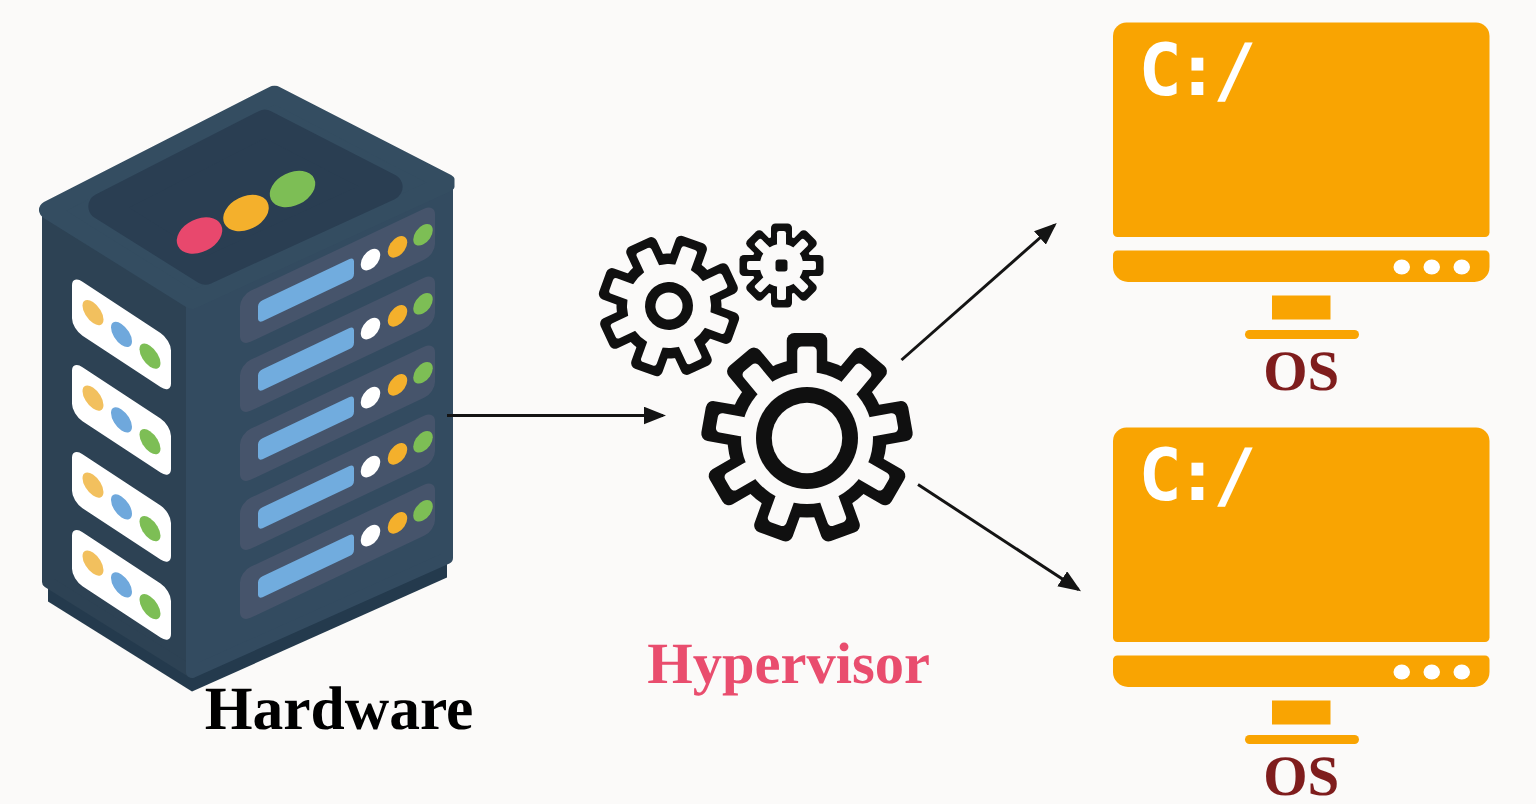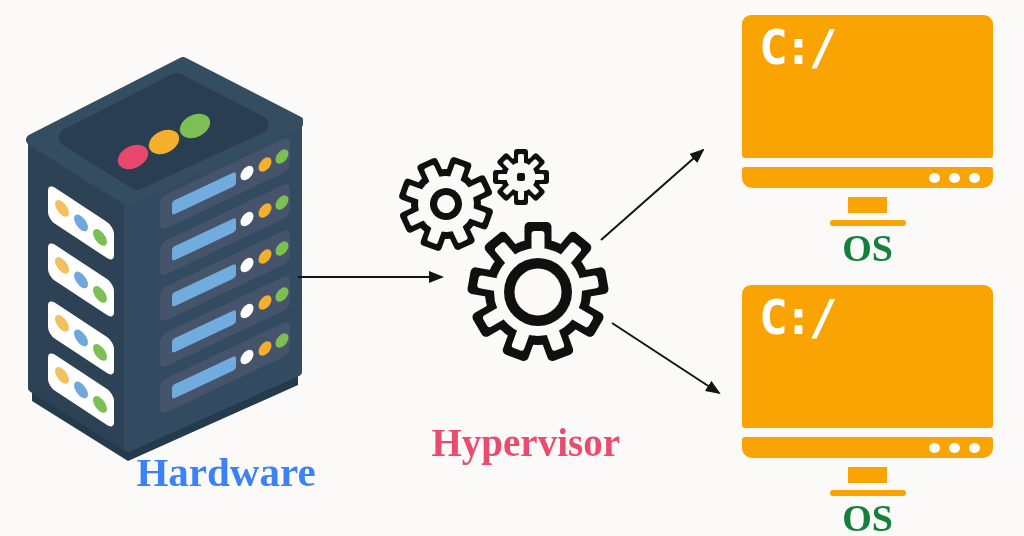--- a/index.html
+++ b/index.html
@@ -6,21 +6,21 @@
   #canvas{
     position:relative;width:1024px;height:536px;overflow:hidden;
     background:#fbfaf9;font-family:"Liberation Serif",serif;
   }
   .abs{position:absolute;}
   
   .node-label{
     font-weight:700;text-align:center;line-height:1;
     letter-spacing:0px;
   }
-  #hardware-label{left:120px;top:452px;width:212px;font-size:41px;color:#3b82f6;}
+  #hardware-label{left:120px;top:452px;width:212px;font-size:41px;color:#000000;}
   #hypervisor-label{left:405px;top:423px;width:215px;font-size:39px;color:#e94d6e;text-align:right;}
   
   .vm{width:251px;}
   #vm1{left:742px;top:15px;}
   #vm2{left:742px;top:285px;}
   .vm-screen{
     width:251px;height:143px;background:#f9a402;
     border-radius:9px 9px 3px 3px;position:relative;
   }
   .vm-screen-text{
@@ -31,21 +31,21 @@
   .vm-bar{
     width:251px;height:21px;background:#f9a402;margin-top:9px;
     border-radius:3px 3px 10px 10px;
     display:flex;align-items:center;justify-content:flex-end;
     gap:9px;padding-right:13px;box-sizing:border-box;
   }
   .vm-dot{width:11px;height:10px;border-radius:50%;background:#ffffff;}
   .vm-stand{width:39px;height:16px;background:#f9a402;margin:9px auto 0;}
   .vm-base{width:76px;height:6px;background:#f9a402;border-radius:3px;margin:7px auto 0;}
   .vm-os{
-    text-align:center;font-weight:700;font-size:38px;color:#15803d;
+    text-align:center;font-weight:700;font-size:38px;color:#7f1d1d;
     margin-top:3px;line-height:1;
   }
   svg{display:block;}
 </style>
 </head>
 <body>
 
 <div id="canvas">
 
   <svg class="abs" style="left:25px;top:57px;" width="278" height="408" viewBox="0 0 278 408" aria-hidden="true">

